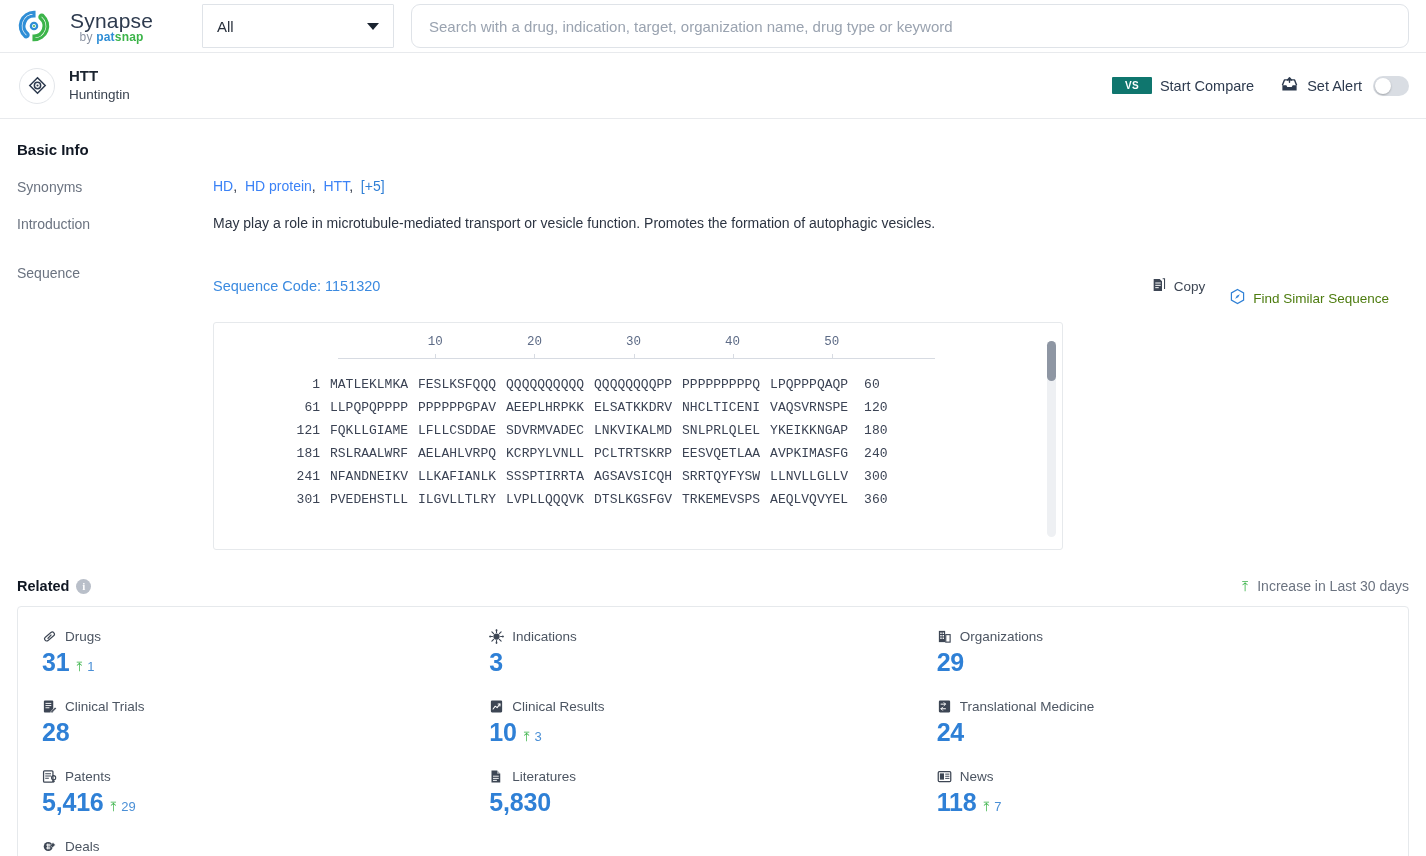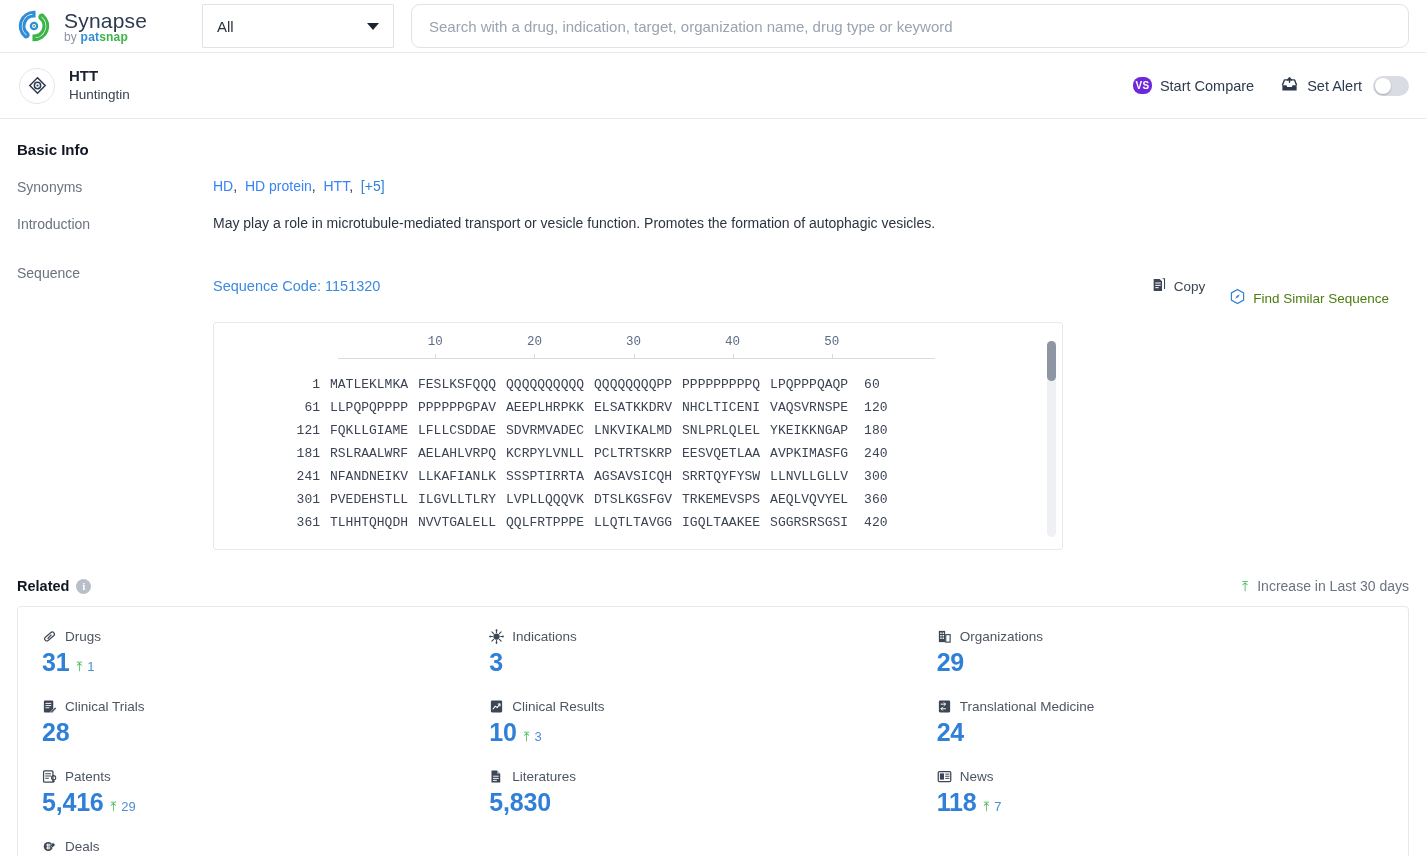--- a/index.html
+++ b/index.html
@@ -13,21 +13,21 @@
 
   
   .topbar {
     height: 53px;
     display: flex;
     align-items: center;
     border-bottom: 1px solid #e8eaed;
     background: #fff;
     padding-left: 17px;
   }
-  .logo-wrap { display: flex; align-items: center; gap: 13px; width: 170px; }
+  .logo-wrap { display: flex; align-items: center; gap: 19px; width: 170px; text-align: center; }
   .logo-mark { width: 34px; height: 34px; flex: 0 0 34px; }
   .logo-text { line-height: 1; }
   .logo-name {
     font-size: 21px; font-weight: 400; color: #2d3a4e;
     letter-spacing: .2px; display: block;
   }
   .logo-sub { font-size: 12px; display: block; margin-top: 0; letter-spacing: .2px; }
   .logo-sub .by { color: #8b93a3; }
   .logo-sub .pat { color: #2f8ed6; font-weight: bold; }
   .logo-sub .snap { color: #3cb44a; font-weight: bold; }
@@ -74,21 +74,21 @@
     width: 36px; height: 36px; border-radius: 50%;
     border: 1px solid #e3e6ea;
     display: flex; align-items: center; justify-content: center;
     margin-right: 14px; margin-left: 2px;
   }
   .entity-name { font-size: 15px; font-weight: bold; color: #1b2430; line-height: 1.25; }
   .entity-sub { font-size: 13.5px; color: #39424f; line-height: 1.3; }
   .entity-actions { margin-left: auto; display: flex; align-items: center; gap: 26px; }
   .action { display: flex; align-items: center; gap: 8px; font-size: 14.5px; color: #2d3a4e; }
   .vs-badge {
-    width: 19px; height: 17px; border-radius: 8px; background: #6d28d9;
+    width: 40px; height: 17px; border-radius: 1px; background: #0f766e;
     color: #fff; font-size: 10px; font-weight: bold;
     display: flex; align-items: center; justify-content: center;
     letter-spacing: .3px;
   }
   .toggle {
     width: 36px; height: 20px; border-radius: 10px;
     background: #d9dde3; position: relative; margin-left: 3px;
   }
   .toggle::after {
     content: ""; position: absolute; top: 2px; left: 2px;
@@ -385,32 +385,20 @@
                 <span class="seq-chunks">
                   <span class="seq-chunk">PVEDEHSTLL</span>
                   <span class="seq-chunk">ILGVLLTLRY</span>
                   <span class="seq-chunk">LVPLLQQQVK</span>
                   <span class="seq-chunk">DTSLKGSFGV</span>
                   <span class="seq-chunk">TRKEMEVSPS</span>
                   <span class="seq-chunk">AEQLVQVYEL</span>
                 </span>
                 <span class="seq-num-r">360</span>
               </div>
-              <div class="seq-row">
-                <span class="seq-num-l">361</span>
-                <span class="seq-chunks">
-                  <span class="seq-chunk">TLHHTQHQDH</span>
-                  <span class="seq-chunk">NVVTGALELL</span>
-                  <span class="seq-chunk">QQLFRTPPPE</span>
-                  <span class="seq-chunk">LLQTLTAVGG</span>
-                  <span class="seq-chunk">IGQLTAAKEE</span>
-                  <span class="seq-chunk">SGGRSRSGSI</span>
-                </span>
-                <span class="seq-num-r">420</span>
-              </div>
             </div>
         </div>
 
         <div class="seq-scroll">
           <div class="seq-thumb"></div>
         </div>
       </div>
     </div>
   </div>
 </div>

